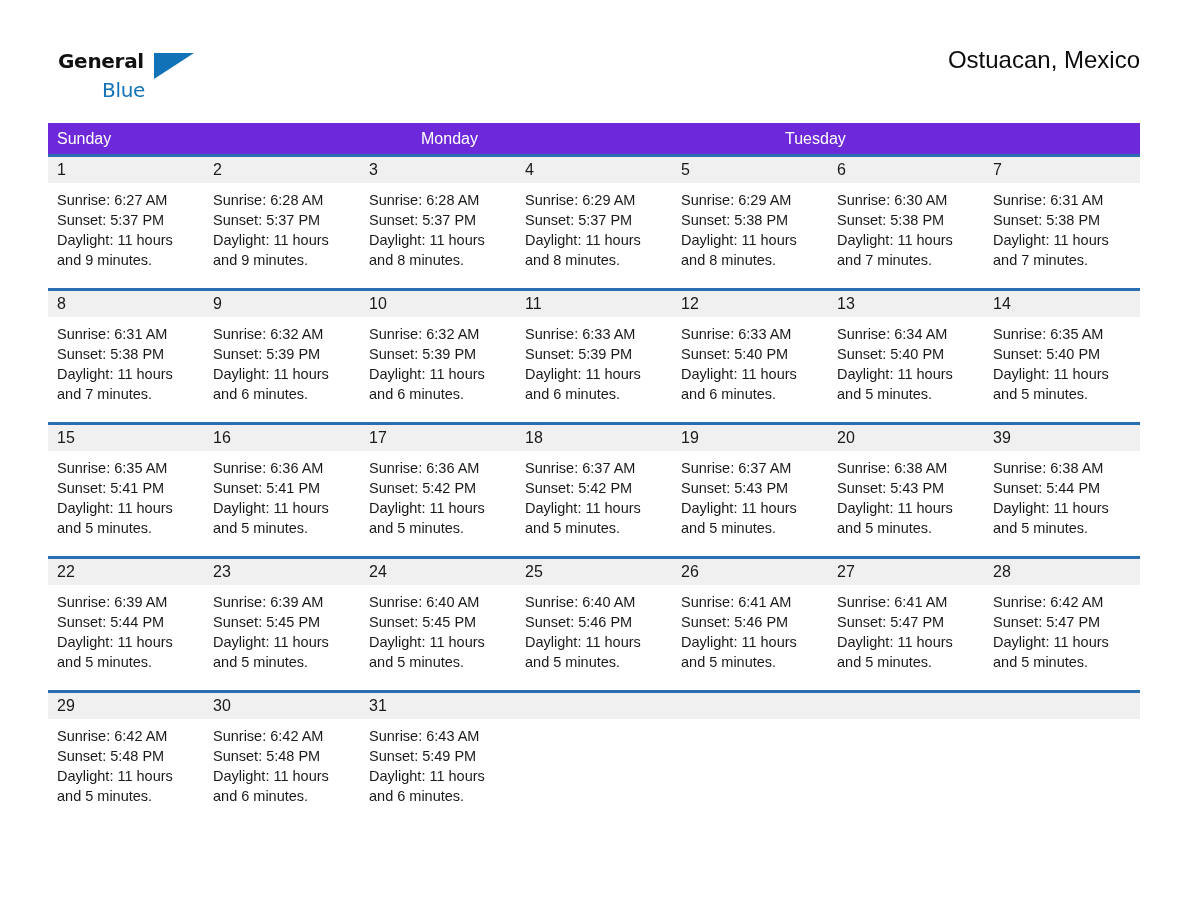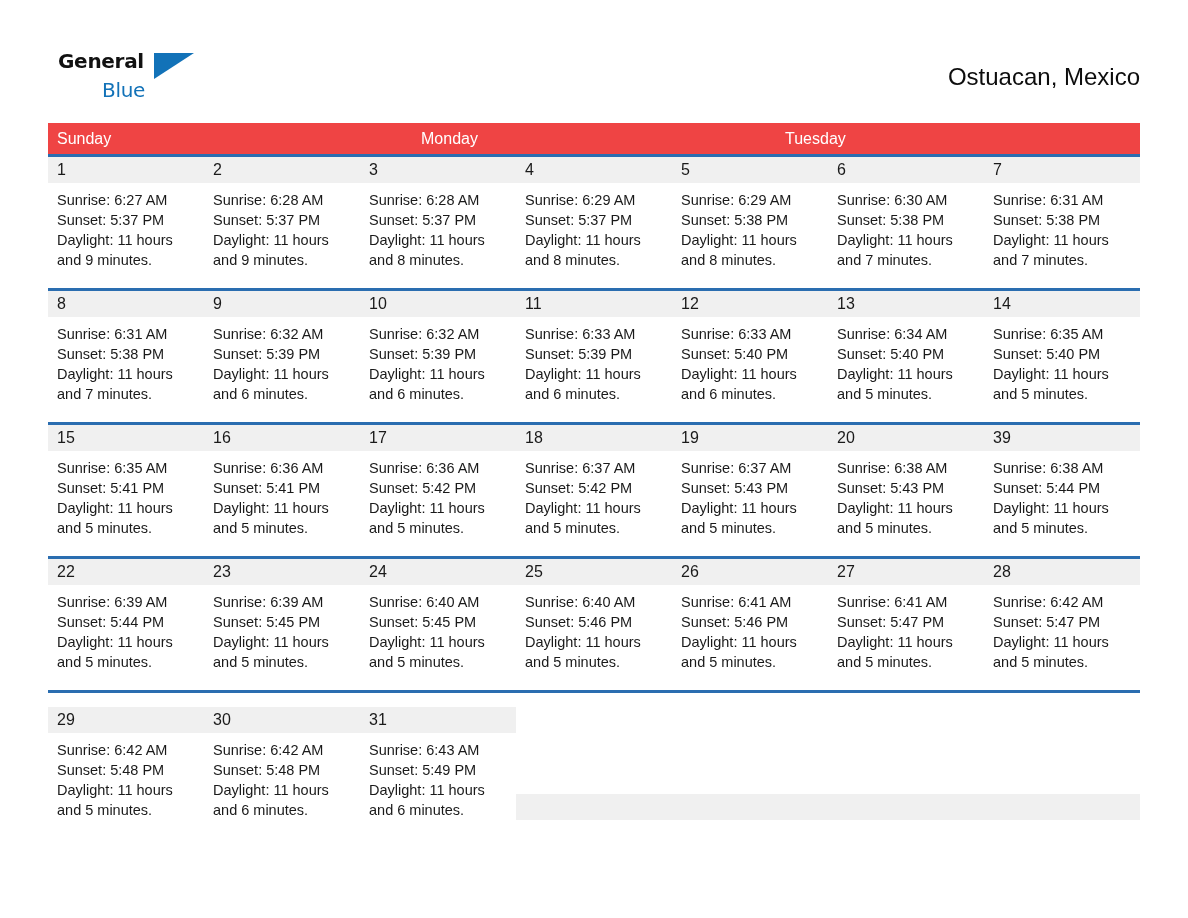--- a/index.html
+++ b/index.html
@@ -76,57 +76,56 @@
   }
   .month-title {
     font-size: 43px;
     line-height: 50px;
     font-weight: 400;
     color: #0d0d0d;
     letter-spacing: 0px;
     font-family: "Liberation Sans", sans-serif;
   }
   .location {
-    margin-top: 19px;
+    margin-top: 2px;
     font-size: 24px;
     line-height: 28px;
     font-weight: 400;
     color: #0d0d0d;
     font-family: "Liberation Sans", sans-serif;
   }
 
   
   .calendar {
     width: 1092px;
     margin-top: 13px;
   }
   .weekday-row {
     display: flex;
-    background: #ef4444;
+    background: #6d28d9;
     height: 31px;
   }
   .weekday {
     flex: 1 1 0;
     color: #ffffff;
     font-size: 16px;
     line-height: 31px;
     padding-left: 9px;
     box-sizing: border-box;
     font-family: "Liberation Sans", sans-serif;
   }
 
   .week {
     display: flex;
     border-top: 3px solid #2a6db0;
     height: 134px;
     box-sizing: border-box;
   }
   .week.last {
     height: 130px;
-    align-items: flex-end;
   }
   .daycell {
     flex: 1 1 0;
     box-sizing: border-box;
     background: #ffffff;
     position: relative;
   }
   .daycell .numband {
     background: #f0f0f0;
     height: 26px;

